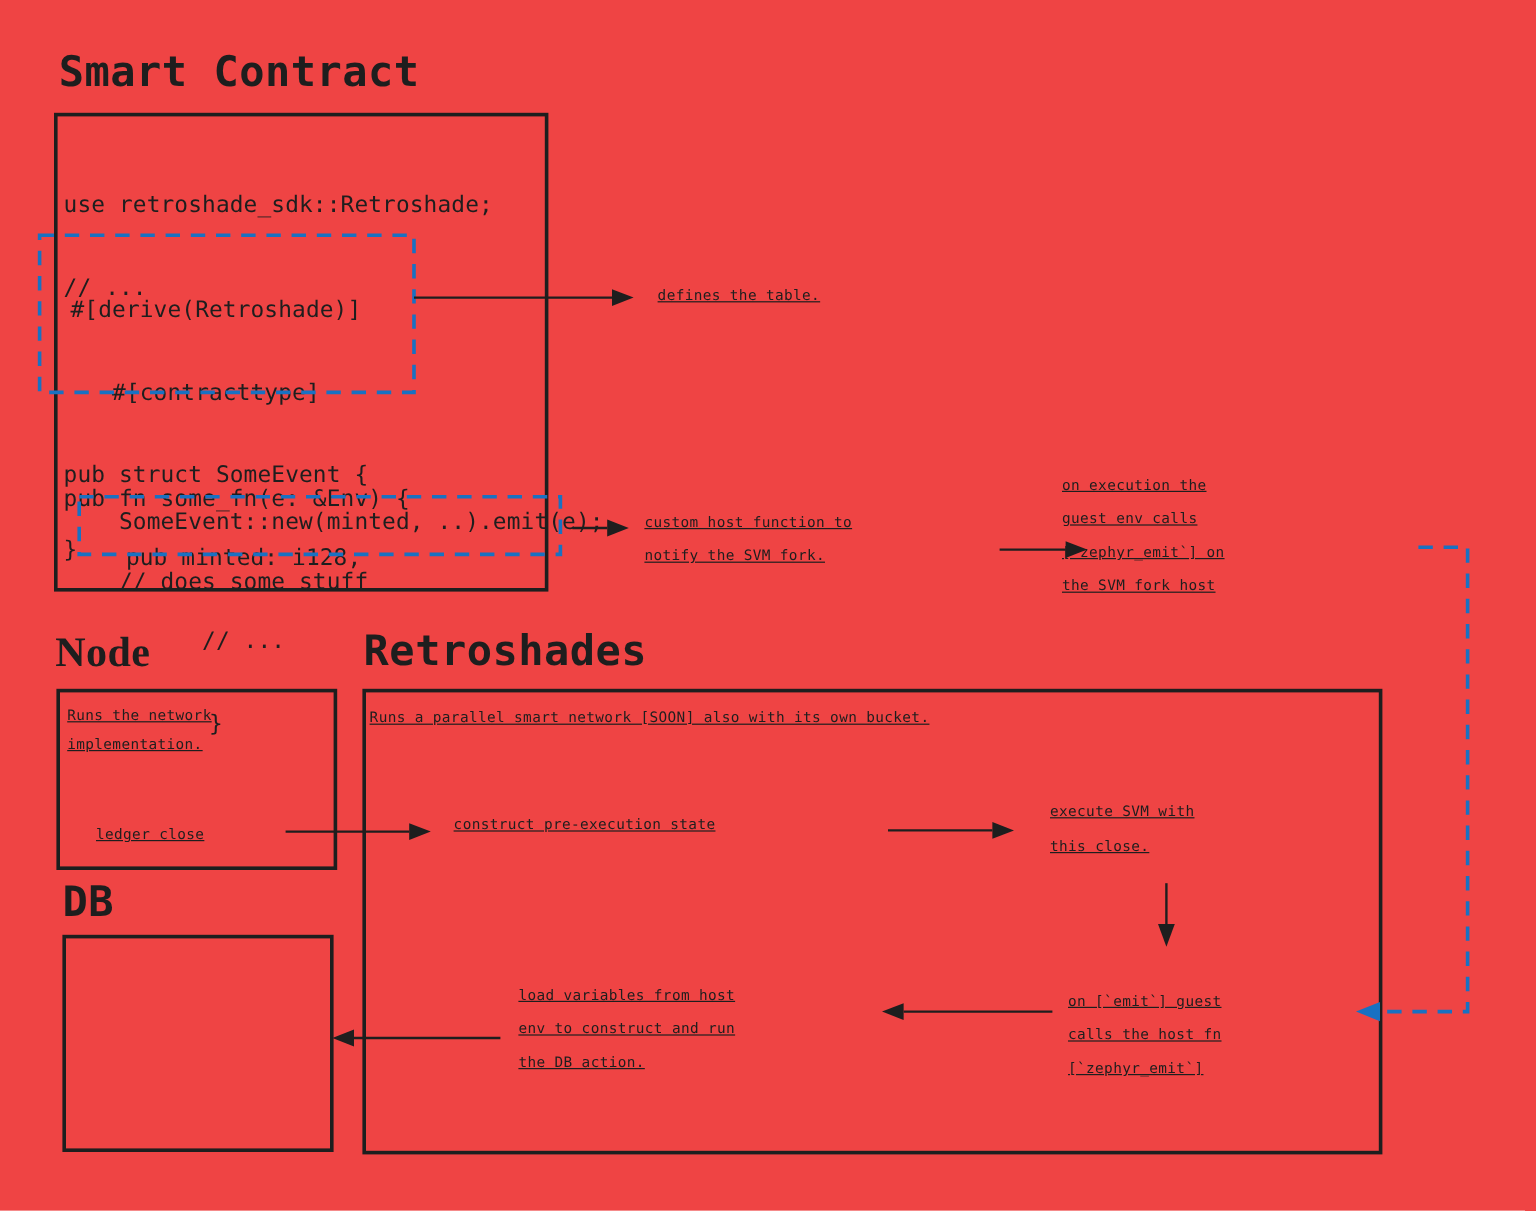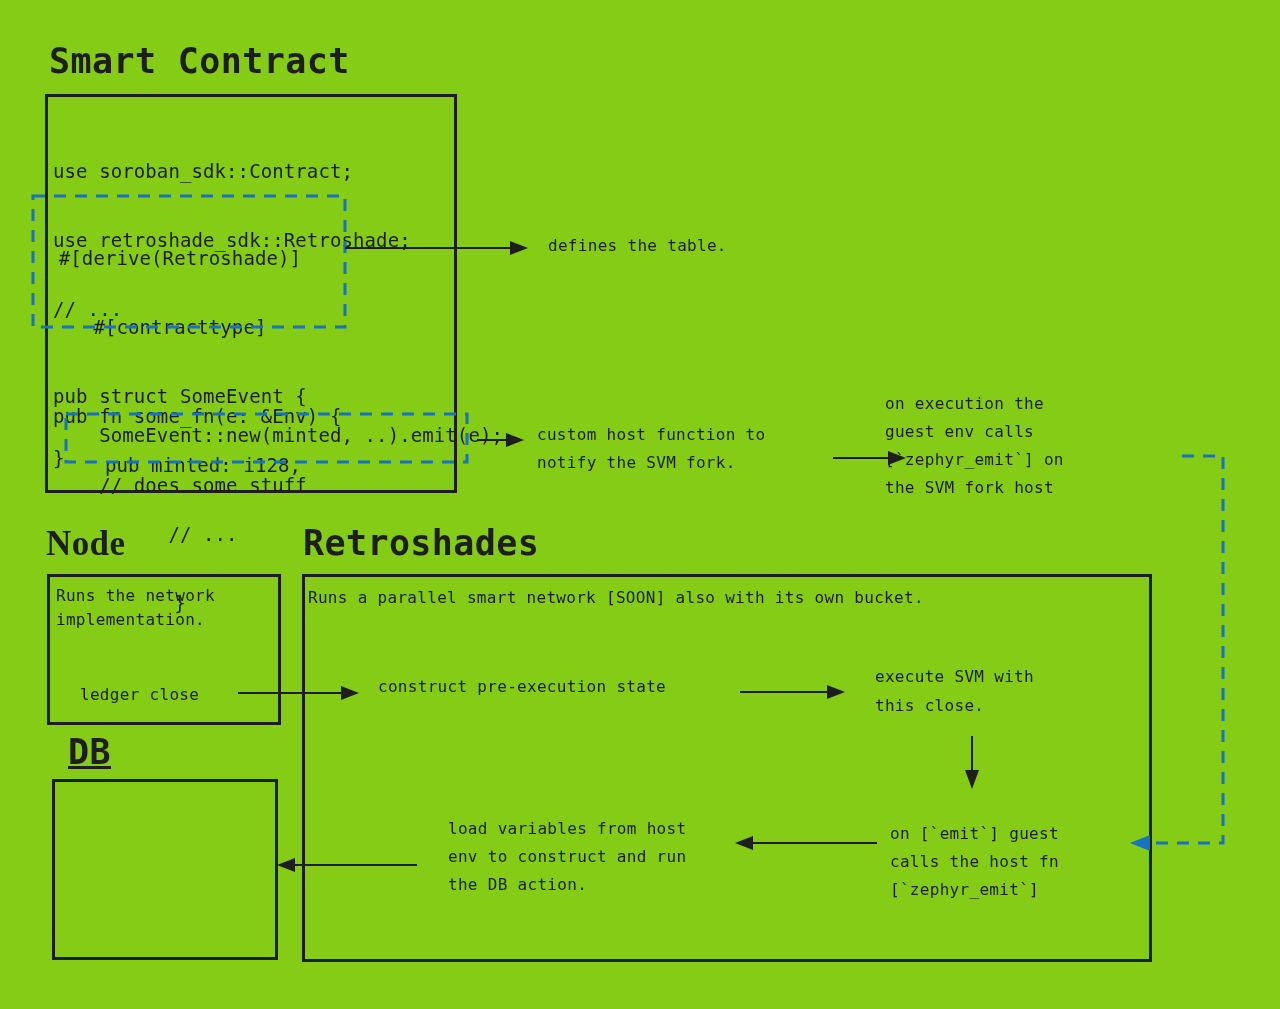--- a/index.html
+++ b/index.html
@@ -1,38 +1,37 @@
 <!DOCTYPE html>
 <html><head>
 <meta charset="utf-8">
 <style>
   html, body { margin:0; padding:0; background:#ffffff; }
   .stage {
-    position:relative; width:1280px; height:1009px; background:#84cc16;
+    position:relative; width:1280px; height:1009px; background:#ef4444;
     font-family:"DejaVu Sans Mono", monospace; color:#1e1e1e; overflow:hidden;
   }
   .abs { position:absolute; }
   .title { font-weight:bold; font-size:35px; line-height:38px; letter-spacing:0.4px; white-space:pre; }
   .box { position:absolute; border:3px solid #1e1e1e; box-sizing:border-box; background:transparent; }
   .code { font-size:19px; line-height:23px; letter-spacing:0.1px; white-space:pre; }
   .code div { white-space:pre; }
-  .ann  { font-size:16px; line-height:28px; letter-spacing:0.3px; white-space:pre; }
+  .ann  { font-size:12px; line-height:28px; letter-spacing:0.3px; white-space:pre;text-decoration:underline; }
   svg.overlay { position:absolute; left:0; top:0; pointer-events:none; }
 </style>
 </head>
 <body>
 
 <div class="stage">
 
   <div class="abs title" style="left:49px; top:42px;">Smart Contract</div>
 
   <div class="box" style="left:45px; top:94px; width:412px; height:399px;"></div>
 
   <div class="abs code" style="left:53px; top:114px;">
-    <div>use soroban_sdk::Contract;</div>
     <div>use retroshade_sdk::Retroshade;</div>
     <div>// ...</div>
   </div>
 
   <div class="abs code" style="left:53px; top:201px;text-align:center;">
     <div>#[derive(Retroshade)]</div>
     <div>#[contracttype]</div>
     <div>pub struct SomeEvent {</div>
     <div>    pub minted: i128,</div>
     <div>    // ...</div>
@@ -75,25 +74,25 @@
 
   <div class="abs ann" style="left:378px; top:673px;">construct pre-execution state</div>
 
   <div class="abs ann" style="left:875px; top:662px; line-height:29px;">execute SVM with
 this close.</div>
 
   <div class="abs ann" style="left:890px; top:820px;">on [`emit`] guest
 calls the host fn
 [`zephyr_emit`]</div>
 
-  <div class="abs ann" style="left:432px; top:815px;margin-left:16px;">load variables from host
+  <div class="abs ann" style="left:432px; top:815px;">load variables from host
 env to construct and run
 the DB action.</div>
 
-  <div class="abs title" style="left:68px; top:733px;text-decoration:underline;">DB</div>
+  <div class="abs title" style="left:52px; top:733px;">DB</div>
 
   <div class="box" style="left:52px; top:779px; width:226px; height:181px;"></div>
 
 
   <svg class="overlay" width="1280" height="1009" viewBox="0 0 1280 1009" xmlns="http://www.w3.org/2000/svg">
 
     <rect x="33" y="196" width="312" height="131" fill="none" stroke-width="3" stroke-dasharray="12 9" stroke="#1971c2"></rect>
     <rect x="66" y="414" width="401" height="48" fill="none" stroke-width="3" stroke-dasharray="12 9" stroke="#1971c2"></rect>
 
     <g>

